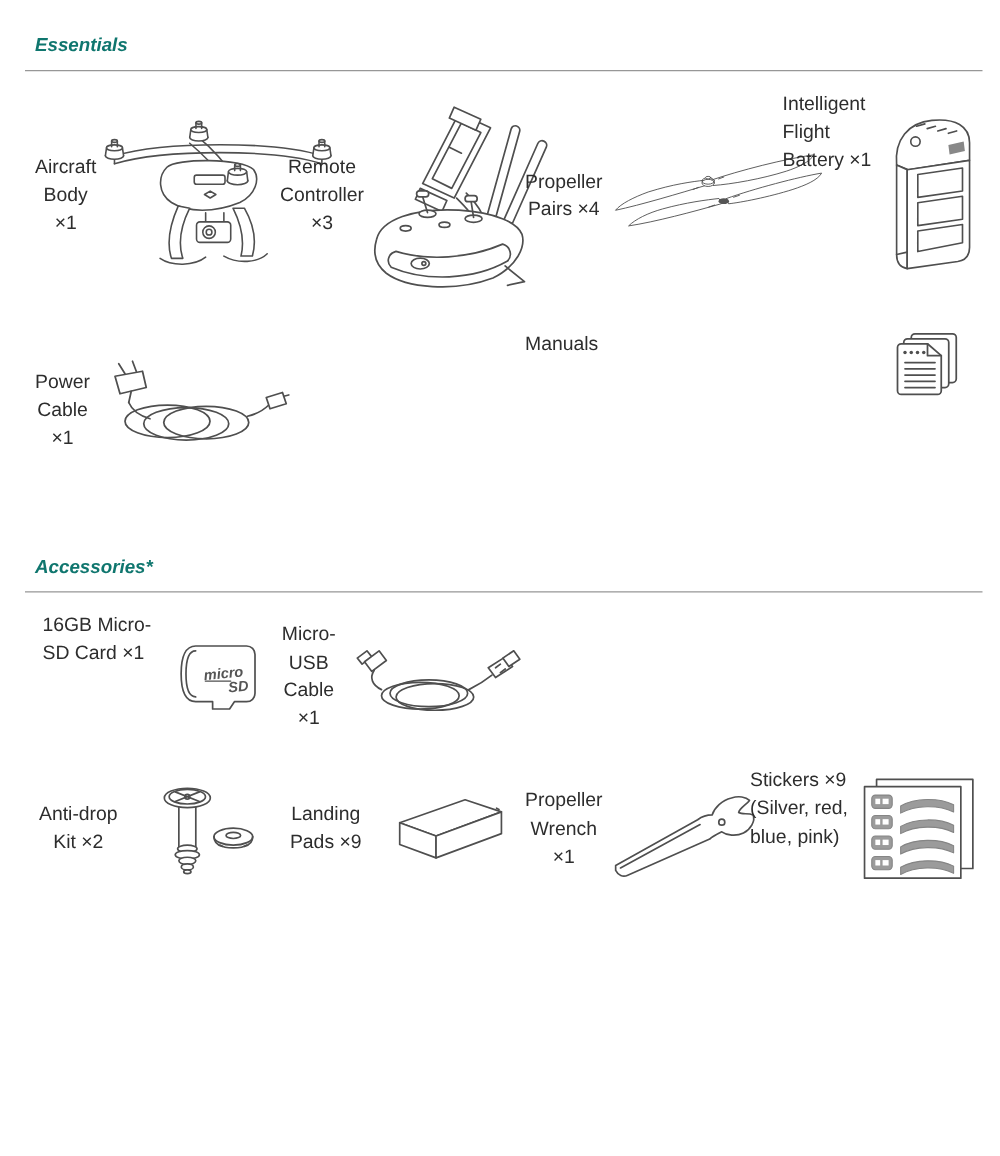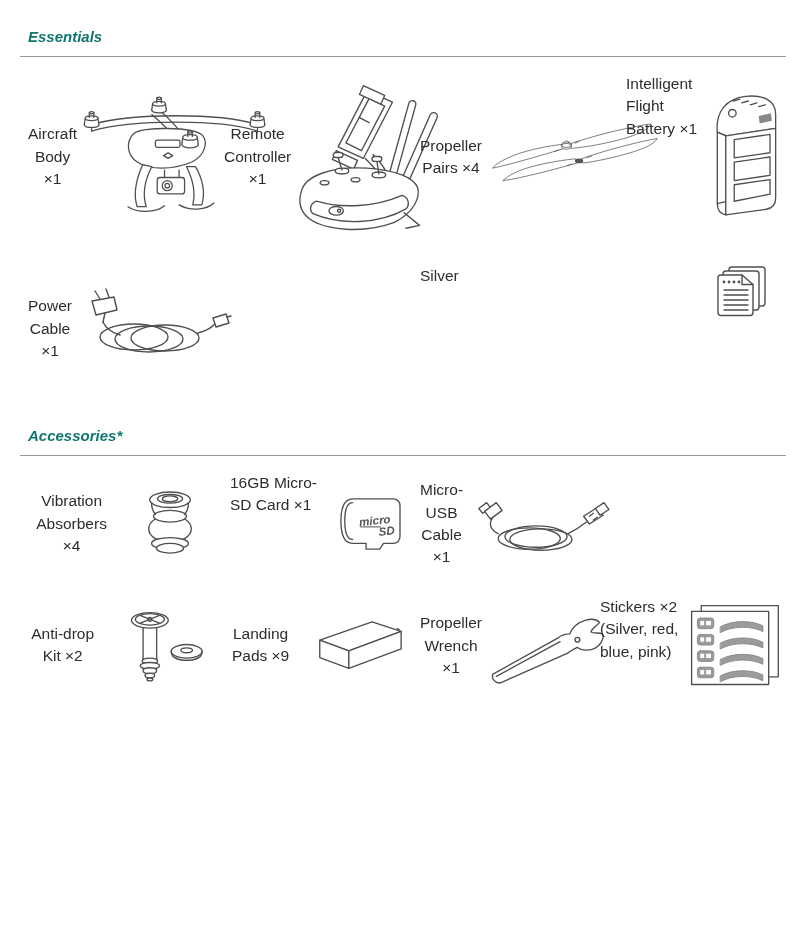--- a/index.html
+++ b/index.html
@@ -34,21 +34,21 @@
 
   .row-3 { margin-bottom: 20px; }
   .row-3 .item-label { min-height: 46px; }
   .row-3 .fig { height: 104px; }
   .row-4 .item-label { min-height: 46px; }
   .row-4 .fig { height: 100px; }
 
   .battery-label { max-width: 132px; padding-left: 20px; }
   .sd-label { max-width: 140px; padding-left: 6px; }
   .stickers-label-wrap { margin-left: -6px; }
-  .accessories-section { margin-top: 34px; }
+  .accessories-section { margin-top: 52px; }
 </style>
 </head>
 <body>
 
 <div class="page">
 
   <div class="section-title">Essentials</div>
   <hr class="rule">
 
   <div class="grid row-1">
@@ -99,21 +99,21 @@
               <path d="M-9,0 L-8,-8 L8,-8 L9,0" fill="#fff"></path>
               <ellipse cx="0" cy="-8" rx="8" ry="3" fill="#fff"></ellipse>
               <path d="M-2.5,-9 L-2.5,-14 M2.5,-9 L2.5,-14"></path>
               <ellipse cx="0" cy="-14" rx="2.5" ry="1.2"></ellipse>
             </g>
         </svg>
       </div>
     </div>
 
     <div class="cell">
-      <div class="item-label">Remote Controller ×1</div>
+      <div class="item-label">Remote Controller ×3</div>
       <div class="fig">
         <svg width="166" height="160" viewBox="0 0 170 165">
           <path d="M101,99 L121,27 A3.5,3.5 0 0 1 128,29 L108,101 Z" fill="#fff"></path>
           <path d="M115,102 L143,39 A3.5,3.5 0 0 1 150,42 L122,105 Z" fill="#fff"></path>
           <path d="M48,72 L78,14 L104,26 L74,84 Z" fill="#fff"></path>
           <path d="M56,68 L80,22 L96,30 L72,76 Z" fill="#fff"></path>
           <path d="M74,9 L96,19 L92,28 L70,18 Z" fill="#fff"></path>
           <path d="M46,76 L68,86 L64,95 L42,85 Z" fill="#fff"></path>
           <path d="M70,42 l10,5"></path>
           <path d="M76,84 C84,92 90,98 92,107 M84,80 C92,88 98,96 100,105"></path>
@@ -186,21 +186,21 @@
           <ellipse cx="77" cy="51" rx="34" ry="13"></ellipse>
           <ellipse cx="93" cy="50" rx="34" ry="13"></ellipse>
           <path d="M126,45 C134,43 139,40 143,36"></path>
           <path d="M141,30 l13,-4 l3,9 l-13,4 z" fill="#fff"></path>
           <path d="M155,29 l4,-1"></path>
         </svg>
       </div>
     </div>
 
     <div class="cell manuals-cell">
-      <div class="item-label">Silver</div>
+      <div class="item-label">Manuals</div>
       <div class="manuals-icon">
         <svg width="62" height="64" viewBox="0 0 62 64">
           <rect x="19" y="4" width="36" height="39" rx="3" fill="#fff"></rect>
           <rect x="13" y="8" width="36" height="39" rx="3" fill="#fff"></rect>
           <path d="M11,12 h21 l11,9.5 v28 a3,3 0 0 1 -3,3 h-29 a3,3 0 0 1 -3,-3 v-34.5 a3,3 0 0 1 3,-3 z" fill="#fff"></path>
           <path d="M32,12 v9.5 h11"></path>
           <circle cx="14" cy="19" r="1.4" fill="#4f4f4f" stroke="none"></circle>
           <circle cx="19" cy="19" r="1.4" fill="#4f4f4f" stroke="none"></circle>
           <circle cx="24" cy="19" r="1.4" fill="#4f4f4f" stroke="none"></circle>
           <circle cx="29" cy="19" r="1.4" fill="#4f4f4f" stroke="none"></circle>
@@ -210,35 +210,20 @@
     </div>
   </div>
 
   <div class="accessories-section">
     <div class="section-title">Accessories*</div>
     <hr class="rule">
 
     <div class="grid row-3">
 
 
-      <div class="cell">
-        <div class="item-label">Vibration Absorbers ×4</div>
-        <div class="fig">
-          <svg width="62" height="76" viewBox="0 0 64 78">
-            <ellipse cx="32" cy="44" rx="22" ry="14" fill="#fff"></ellipse>
-            <ellipse cx="32" cy="59" rx="19" ry="6" fill="#fff"></ellipse>
-            <ellipse cx="32" cy="64" rx="14" ry="5" fill="#fff"></ellipse>
-            <ellipse cx="32" cy="31" rx="17" ry="6" fill="#fff"></ellipse>
-            <ellipse cx="32" cy="14" rx="21" ry="8" fill="#fff"></ellipse>
-            <ellipse cx="32" cy="13" rx="13" ry="4.5" fill="#fff"></ellipse>
-            <ellipse cx="32" cy="13" rx="8" ry="3"></ellipse>
-            <path d="M13,17 C13,24 15,27 17,29 M51,17 C51,24 49,27 47,29"></path>
-          </svg>
-        </div>
-      </div>
 
       <div class="cell align-left">
         <div class="item-label sd-label">16GB Micro-SD Card ×1</div>
         <div class="fig">
           <svg width="72" height="62" viewBox="0 0 74 64">
             <path d="M20,6 L62,6 C66,6 69,9 69,13 L69,45 C69,49 66,52 62,52 L52,52 L48,58 L34,58 L34,52 L20,52 C12,52 8,44 8,29 C8,14 12,6 20,6 Z" fill="#fff"></path>
             <path d="M20,10 C14,10 12,17 12,29 C12,41 14,48 20,48"></path>
             <text x="27" y="33" font-size="12" font-style="italic" font-weight="bold" fill="#555" stroke="none" transform="rotate(-6 40 32)">micro</text>
             <text x="46" y="45" font-size="12" font-style="italic" font-weight="bold" fill="#555" stroke="none" transform="rotate(-6 40 32)">SD</text>
             <path d="M28,35 h21" stroke-width="1"></path>
@@ -307,21 +292,21 @@
           <svg width="132" height="82" viewBox="0 0 135 85">
             <path d="M10,72 L78,34 C82,31 86,30 90,30 C92,24 98,18 106,16 C112,14 118,15 121,18 C118,22 113,24 112,28 C115,30 120,28 124,30 C126,35 122,42 116,45 C110,48 102,47 98,44 C94,46 90,48 88,50 L20,80 C16,82 12,80 10,76 Z" fill="#fff"></path>
             <path d="M14,74 L80,38"></path>
             <circle cx="98" cy="36" r="2.5"></circle>
           </svg>
         </div>
       </div>
 
       <div class="cell align-left">
         <div class="item-label stickers-label-wrap">
-          <span>Stickers ×2</span><br>
+          <span>Stickers ×9</span><br>
           <span>(Silver, red, blue, pink)</span>
         </div>
         <div class="fig">
           <svg width="104" height="90" viewBox="0 0 108 92">
             <rect x="20" y="4" width="80" height="74" fill="#fff"></rect>
             <rect x="10" y="10" width="80" height="76" fill="#fff"></rect>
             <g stroke="#858585" stroke-width="0.9">
               <rect x="16" y="17" width="17" height="11" rx="3" fill="#9b9b9b"></rect>
               <rect x="19" y="20" width="4" height="4.5" fill="#fff" stroke="none"></rect>
               <rect x="25" y="20" width="5" height="4.5" fill="#fff" stroke="none"></rect>

